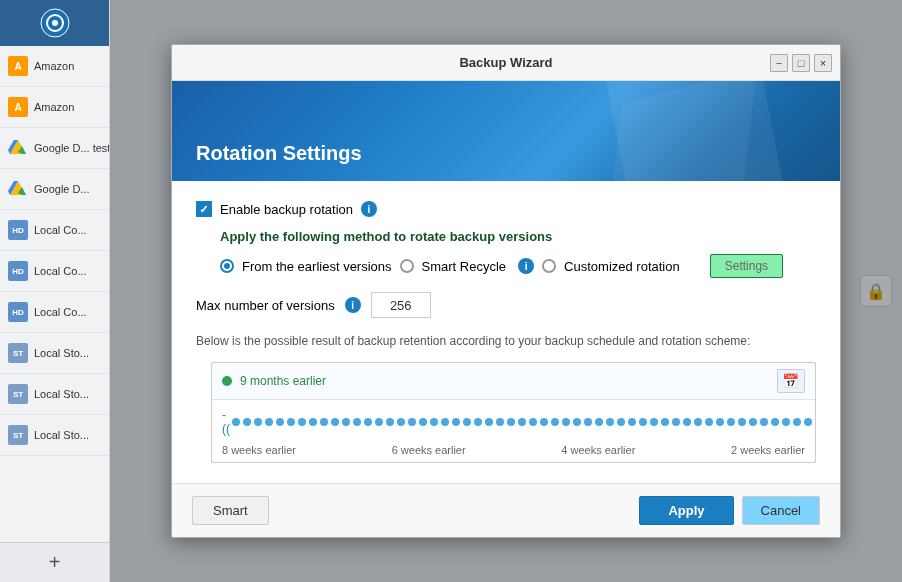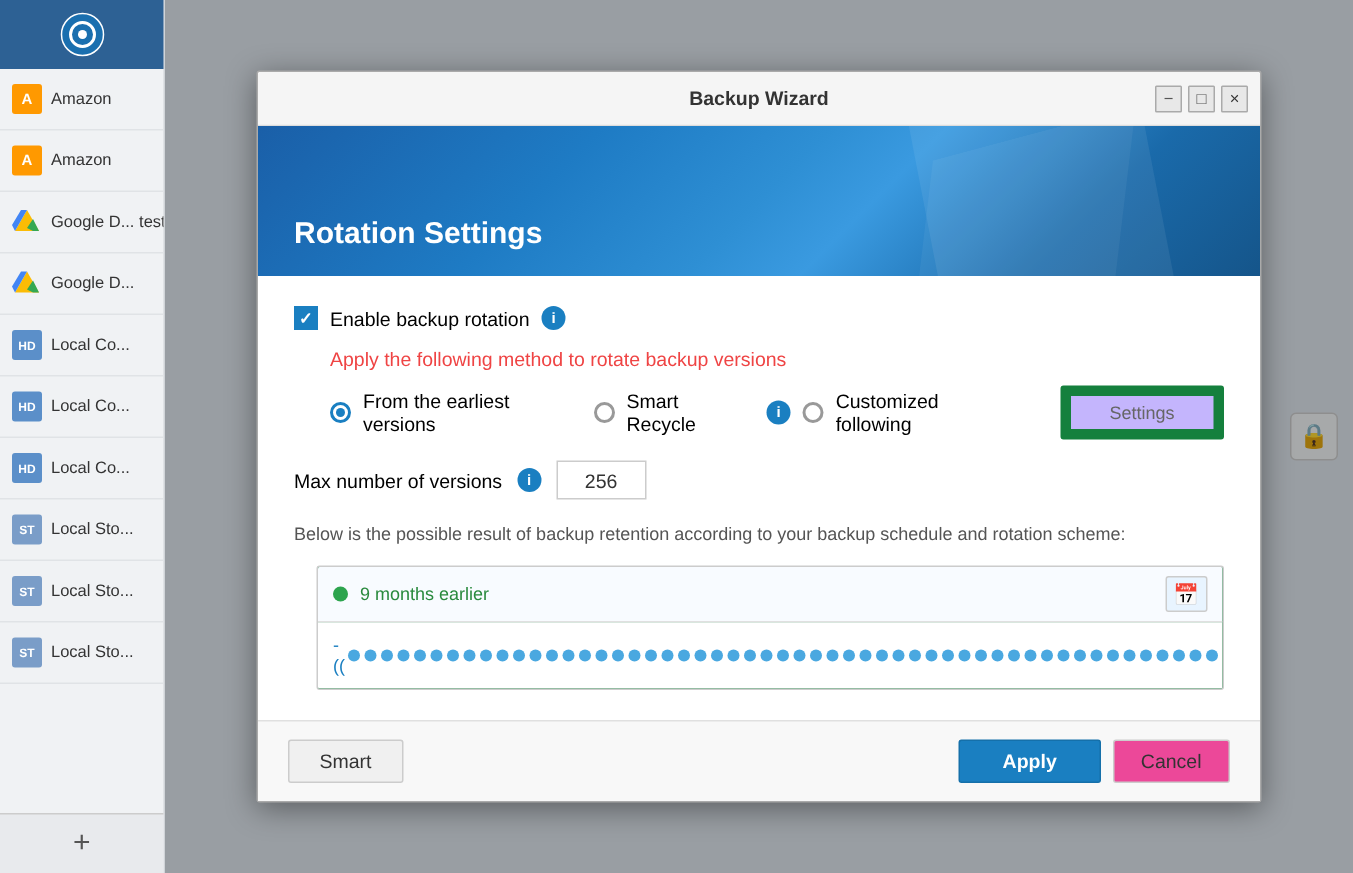--- a/index.html
+++ b/index.html
@@ -225,23 +225,24 @@
       align-items: center;
       justify-content: center;
       color: #fff;
       font-size: 10px;
       font-weight: bold;
       cursor: pointer;
       flex-shrink: 0;
     }
 
     .apply-method-label {
-      color: #ef4444;
+      color: #14532d;
       margin-bottom: 10px;
       margin-left: 24px;
+      font-weight: bold;
     }
 
     .radio-group {
       margin-left: 24px;
       display: flex;
       flex-direction: row;
       gap: 8px;
       margin-bottom: 14px;
     }
 
@@ -275,23 +276,23 @@
       background: #1a7fc1;
       border-radius: 50%;
     }
 
     .radio-btn.empty {
       border-color: #999;
     }
 
     .settings-btn {
       margin-left: 22px;
-      padding: 4px 26px;
-      background: #c4b5fd;
-      border: 7px solid #15803d;
+      padding: 4px 14px;
+      background: #86efac;
+      border: 1px solid #15803d;
       color: #666;
       cursor: pointer;
       font-size: 12px;
       border-radius: 2px;
     }
 
     .max-versions-row {
       display: flex;
       align-items: center;
       gap: 10px;
@@ -437,21 +438,21 @@
       border: 1px solid #1570aa;
       color: #fff;
       cursor: pointer;
       font-size: 13px;
       font-weight: 600;
       border-radius: 2px;
     }
 
     .btn-cancel {
       padding: 6px 18px;
-      background: #ec4899;
+      background: #7dd3fc;
       border: 1px solid #ccc;
       color: #333;
       cursor: pointer;
       font-size: 13px;
       border-radius: 2px;
     }
 
     
     .lock-area {
       position: absolute;
@@ -599,21 +600,21 @@
               <div class="radio-btn selected"></div>
               <span>From the earliest versions</span>
             </div>
             <div class="radio-row">
               <div class="radio-btn empty"></div>
               <span>Smart Recycle</span>
               <div class="info-icon" style="margin-left:4px;">i</div>
             </div>
             <div class="radio-row">
               <div class="radio-btn empty"></div>
-              <span>Customized following</span>
+              <span>Customized rotation</span>
             </div>
             <button class="settings-btn">Settings</button>
           </div>
 
           <div class="max-versions-row">
             <span>Max number of versions</span>
             <div class="info-icon">i</div>
             <input class="max-versions-input" type="text" value="256" style="">
           </div>
 
@@ -684,20 +685,26 @@
                   <div class="t-dot"></div>
                   <div class="t-dot"></div>
                   <div class="t-dot"></div>
                   <div class="t-dot"></div>
                   <div class="t-dot"></div>
 
                 </div>
 
               </div>
             </div>
+            <div class="timeline-labels">
+              <span class="timeline-time-label">8 weeks earlier</span>
+              <span class="timeline-time-label">6 weeks earlier</span>
+              <span class="timeline-time-label">4 weeks earlier</span>
+              <span class="timeline-time-label">2 weeks earlier</span>
+            </div>
           </div>
 
         </div>
 
         <div class="dialog-footer">
           <div>
             <button class="btn-back">Smart</button>
           </div>
           <div class="footer-right">
             <button class="btn-apply">Apply</button>

